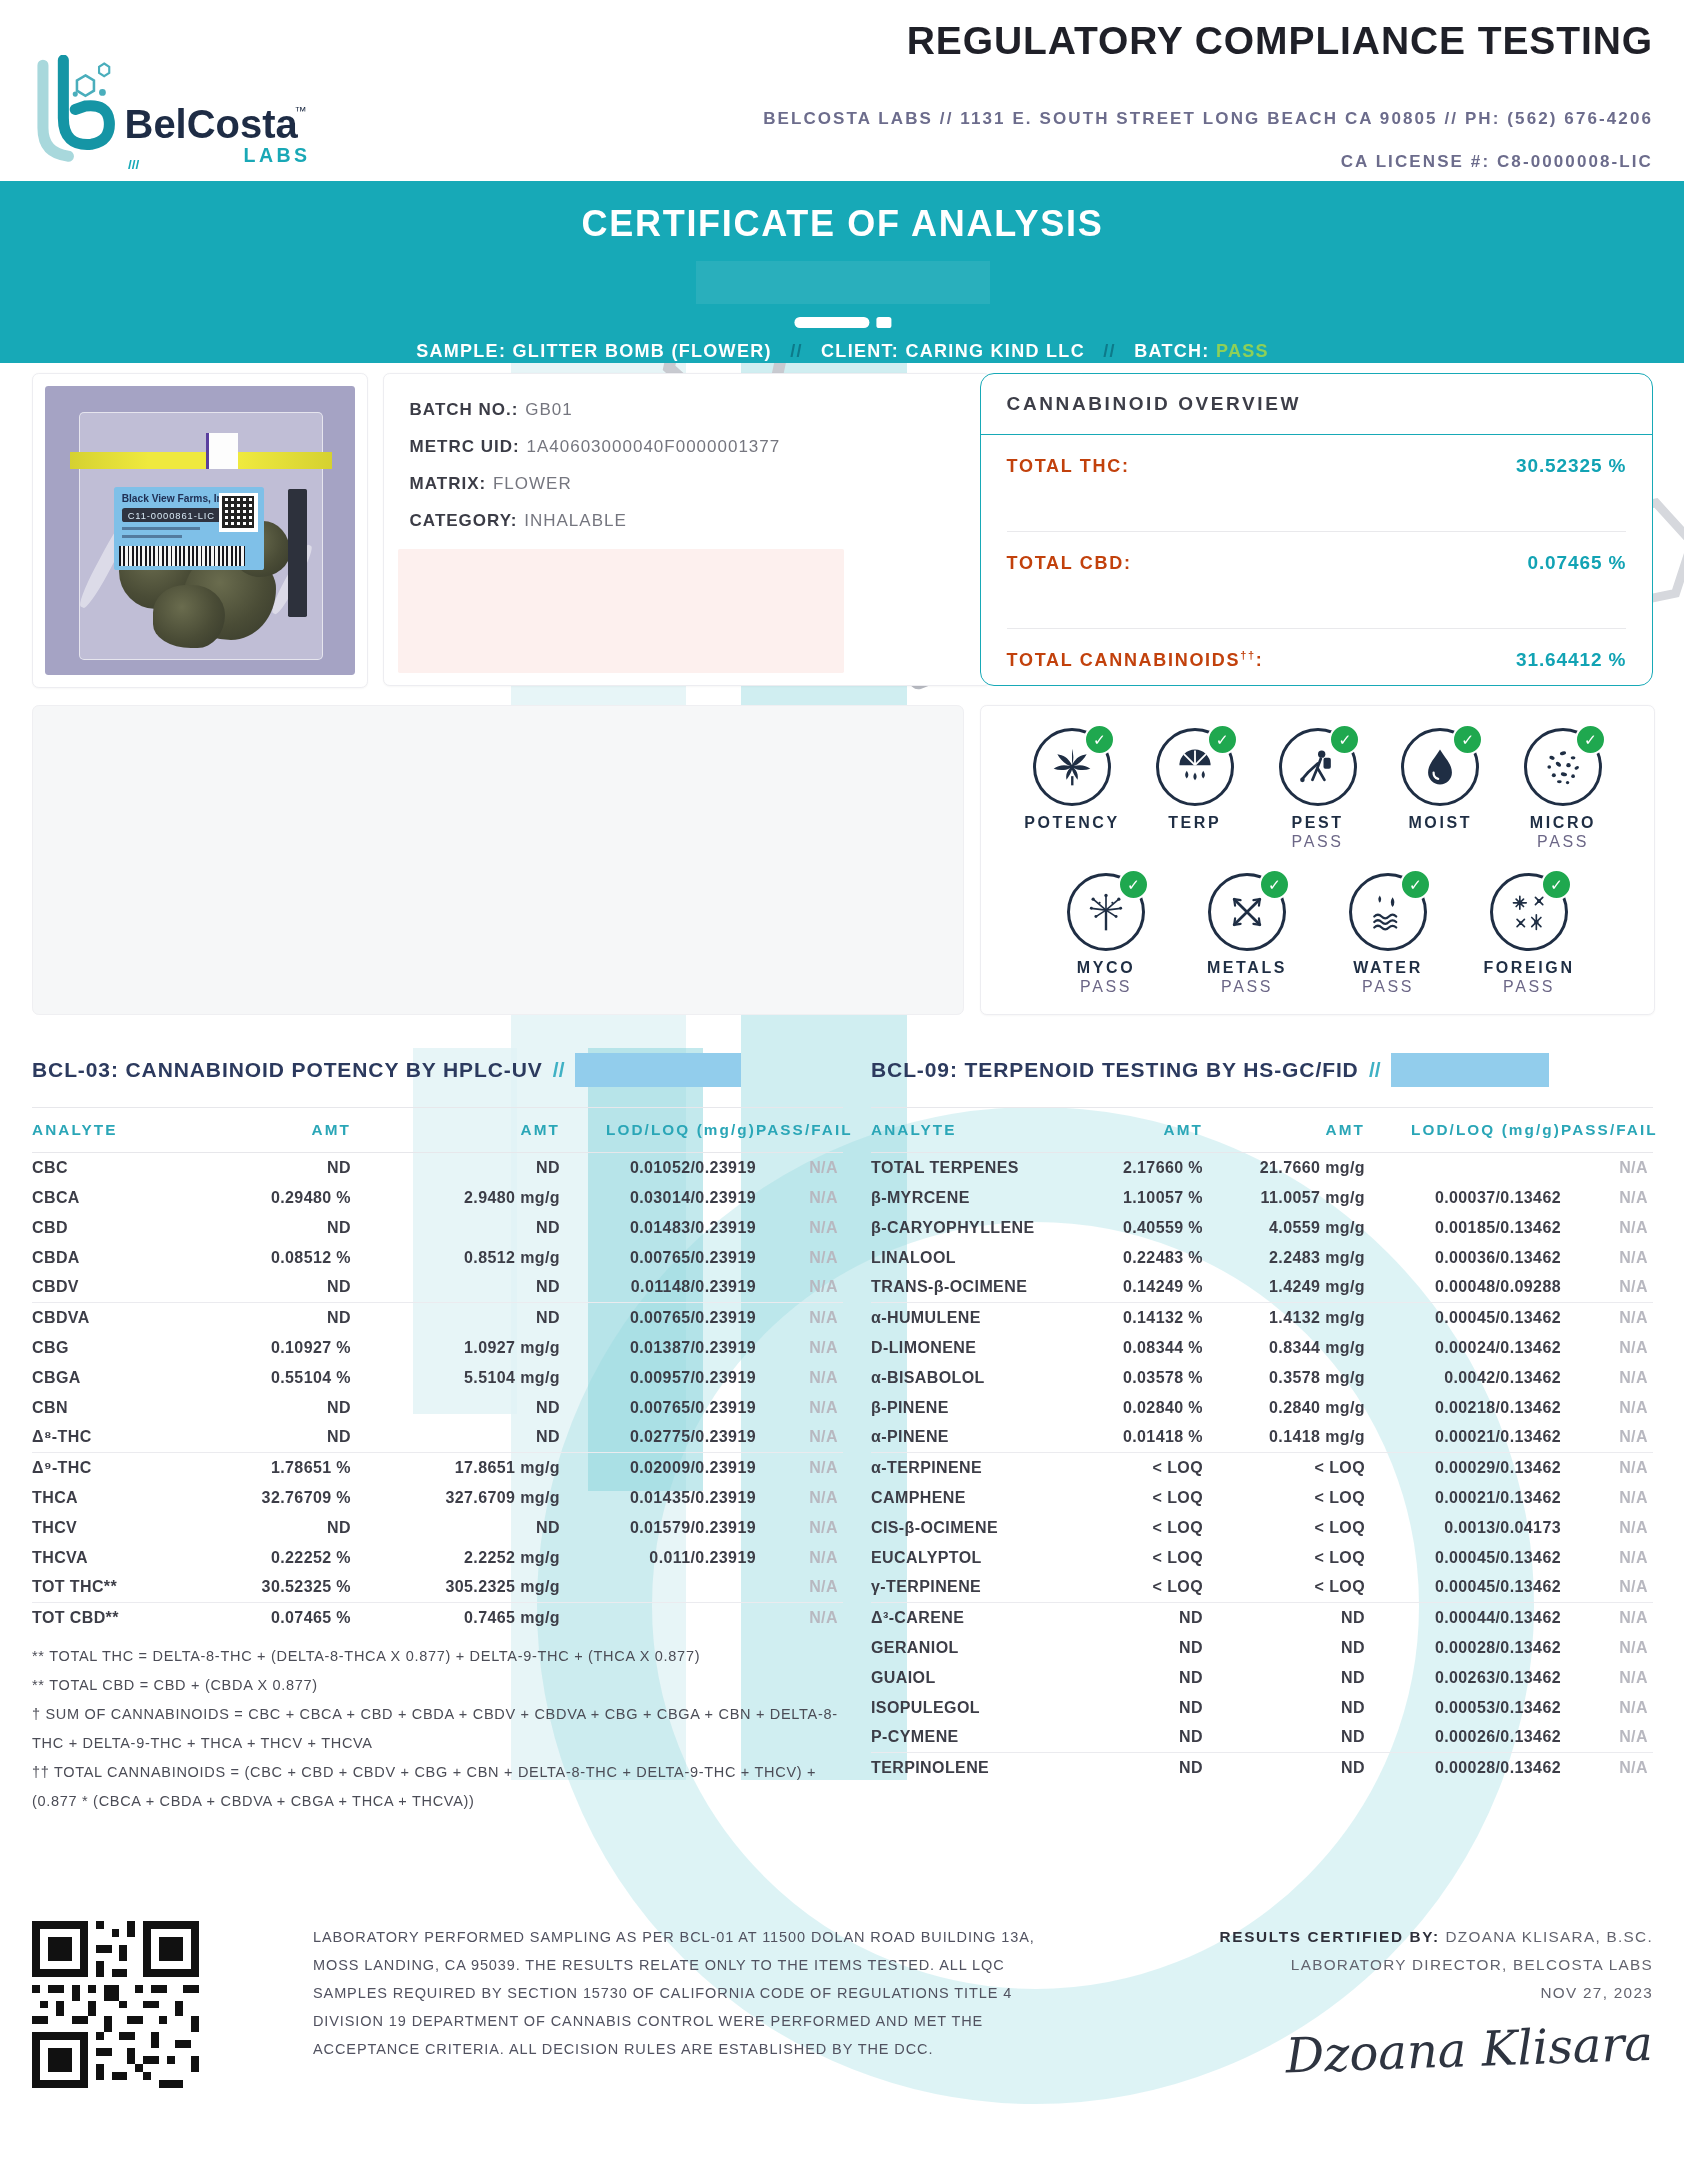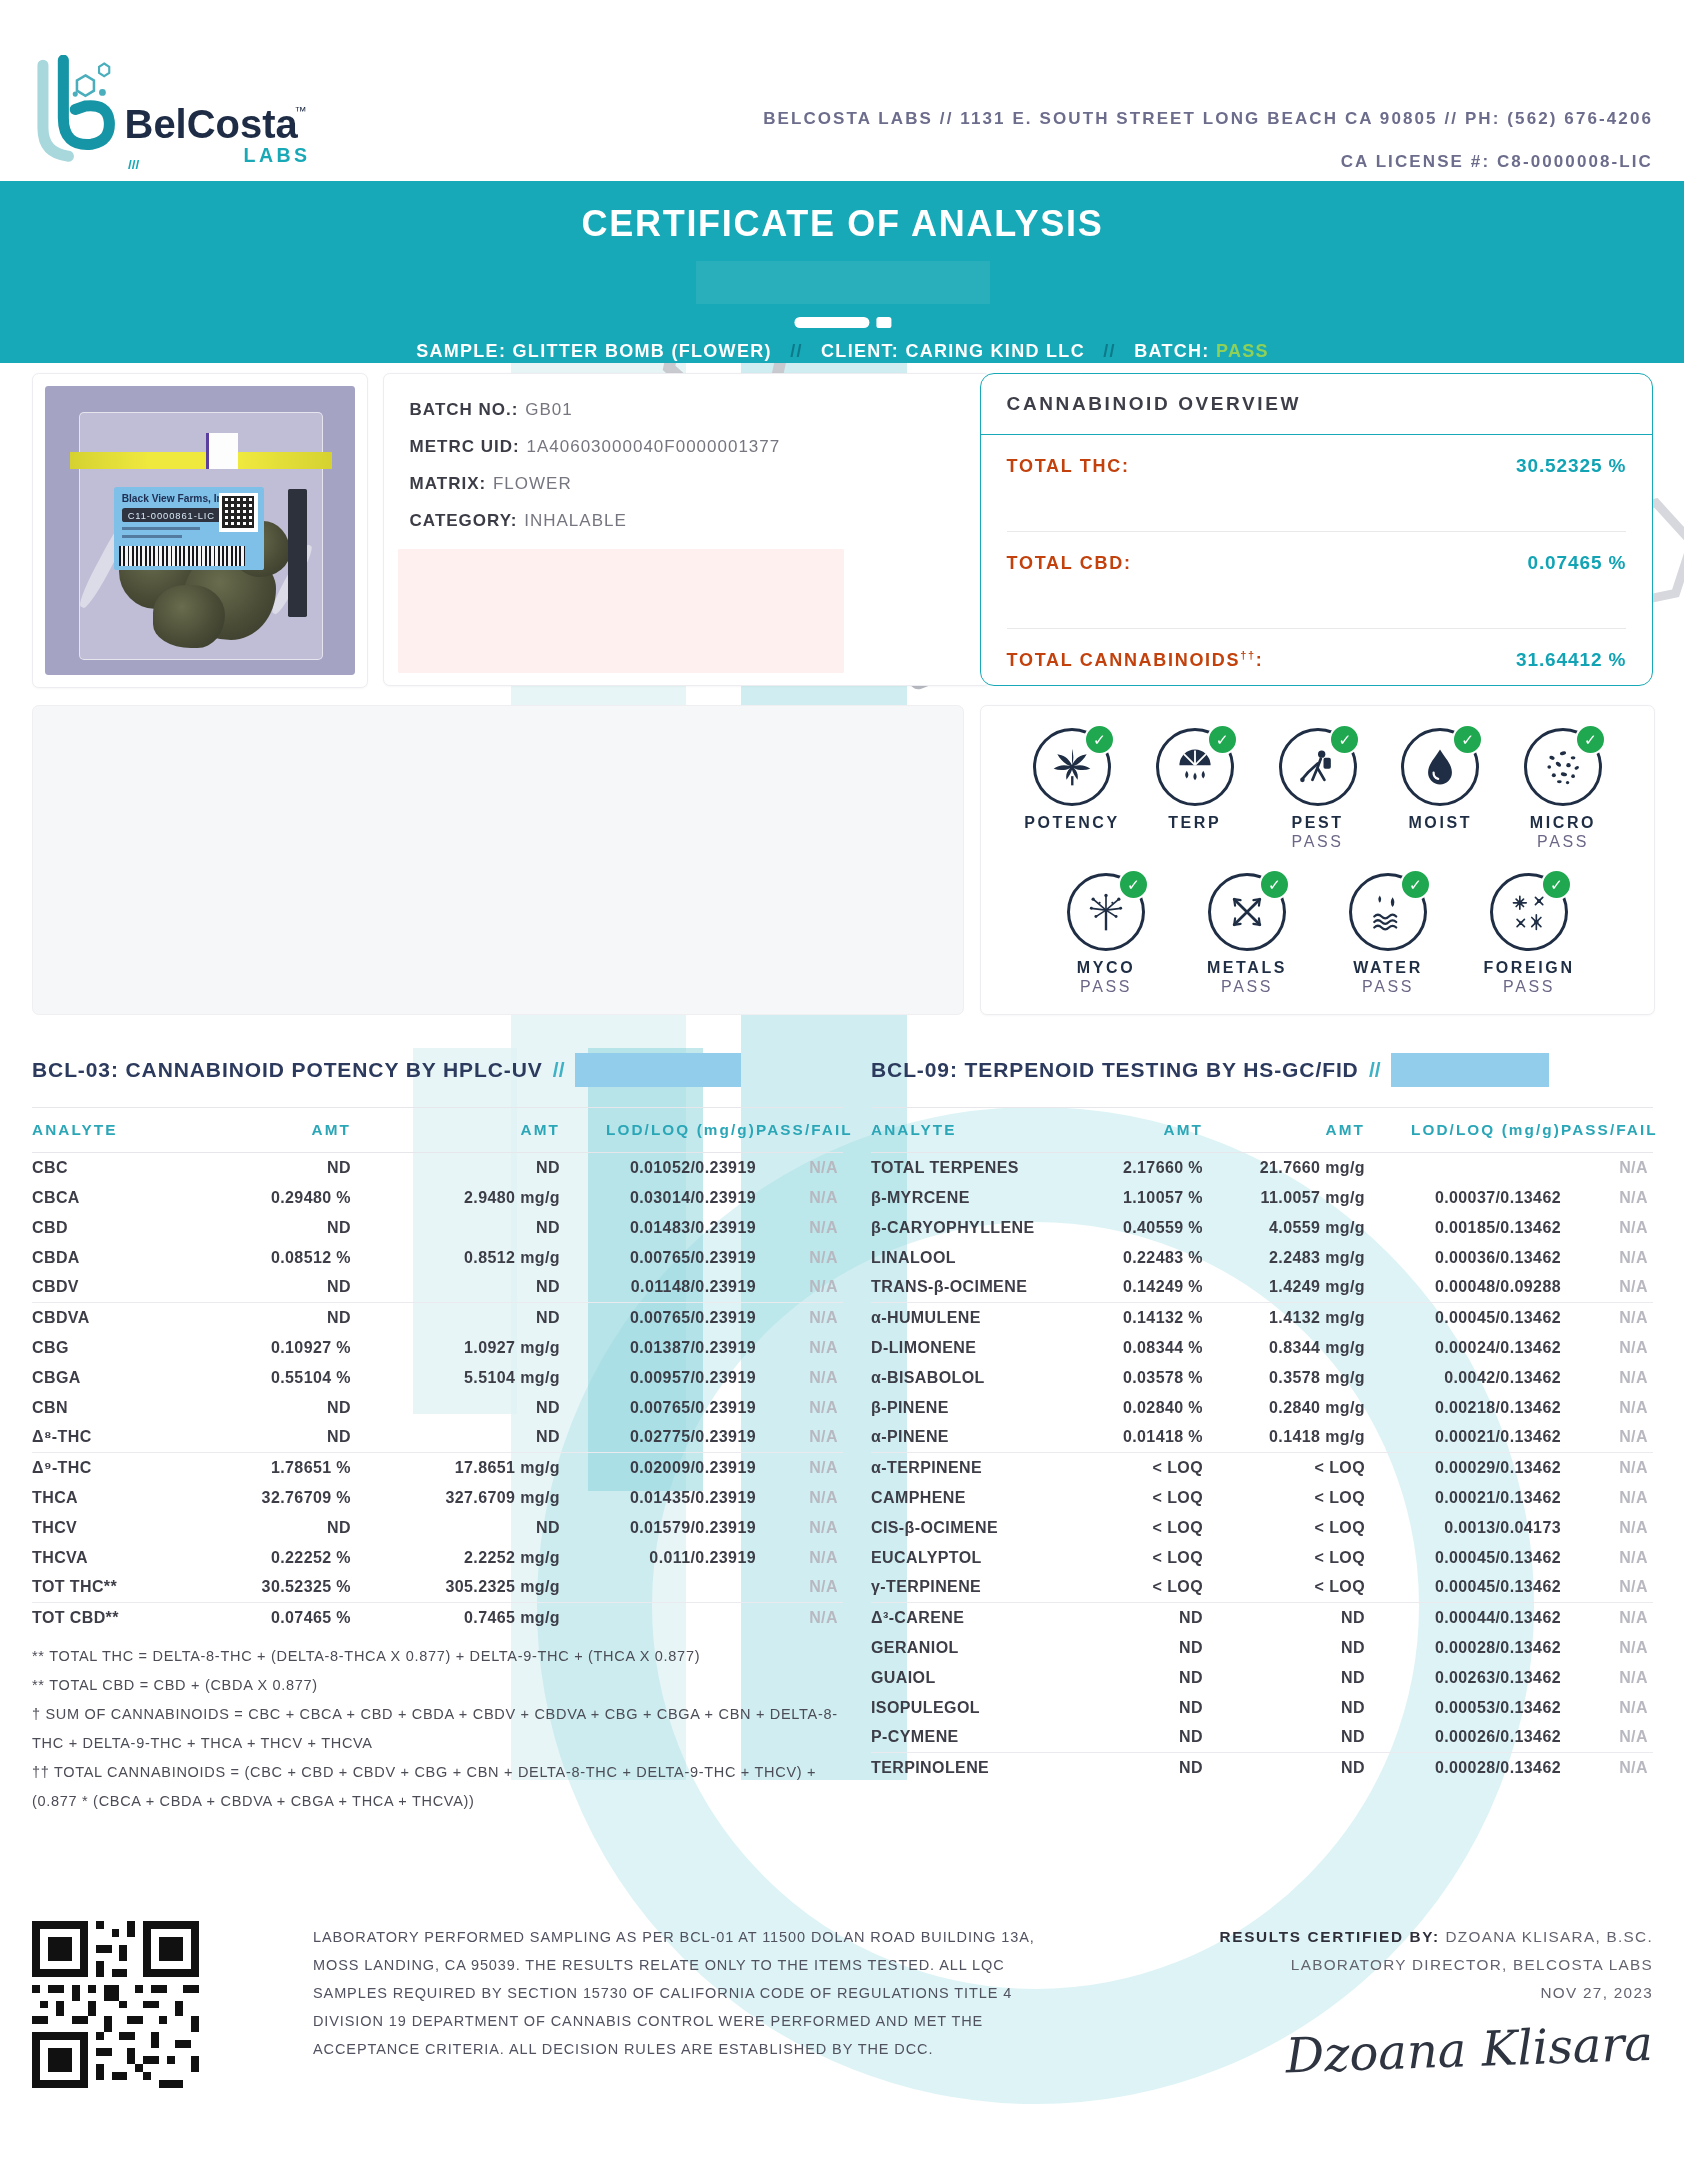--- a/index.html
+++ b/index.html
@@ -158,20 +158,21 @@
       <path d="M46,6 L46,74 Q46,108 79,105 Q102,101 100,78 Q98,57 72,60 L60,64" fill="none" stroke="#1595a5" stroke-width="13" stroke-linecap="round"></path>
       <polygon points="72,24 82,30 82,42 72,48 62,42 62,30" fill="none" stroke="#4aaebc" stroke-width="3"></polygon>
       <polygon points="94,10 100,14 100,21 94,25 88,21 88,14" fill="none" stroke="#4aaebc" stroke-width="2.5"></polygon>
       <circle cx="60" cy="46" r="3" fill="#4aaebc"></circle>
         <circle cx="92" cy="44" r="4" fill="#4aaebc"></circle>
       <text x="118" y="98" font-family="Liberation Sans, DejaVu Sans, sans-serif" font-size="47" font-weight="bold" fill="#1e2c45">BelCosta</text>
       <text x="318" y="70" font-family="Liberation Sans, DejaVu Sans, sans-serif" font-size="14" fill="#1e2c45">™</text>
       <text x="258" y="126" font-family="Liberation Sans, DejaVu Sans, sans-serif" font-size="23" font-weight="bold" letter-spacing="4" fill="#19a8b6">LABS</text>
     </svg>
   </div>
+  <div class="hdr-title">REGULATORY COMPLIANCE TESTING</div>
   <div class="hdr-addr">BELCOSTA LABS // 1131 E. SOUTH STREET LONG BEACH CA 90805 // PH: (562) 676-4206</div>
   <div class="hdr-lic">CA LICENSE #: C8-0000008-LIC</div>
 
   <div class="banner-slashes">///</div>
   <div class="banner">
     <h1>CERTIFICATE OF ANALYSIS</h1>
     <div class="banner-redact"></div>
     <div class="divider">
         <span class="bar"></span>
         <span class="dot"></span>

